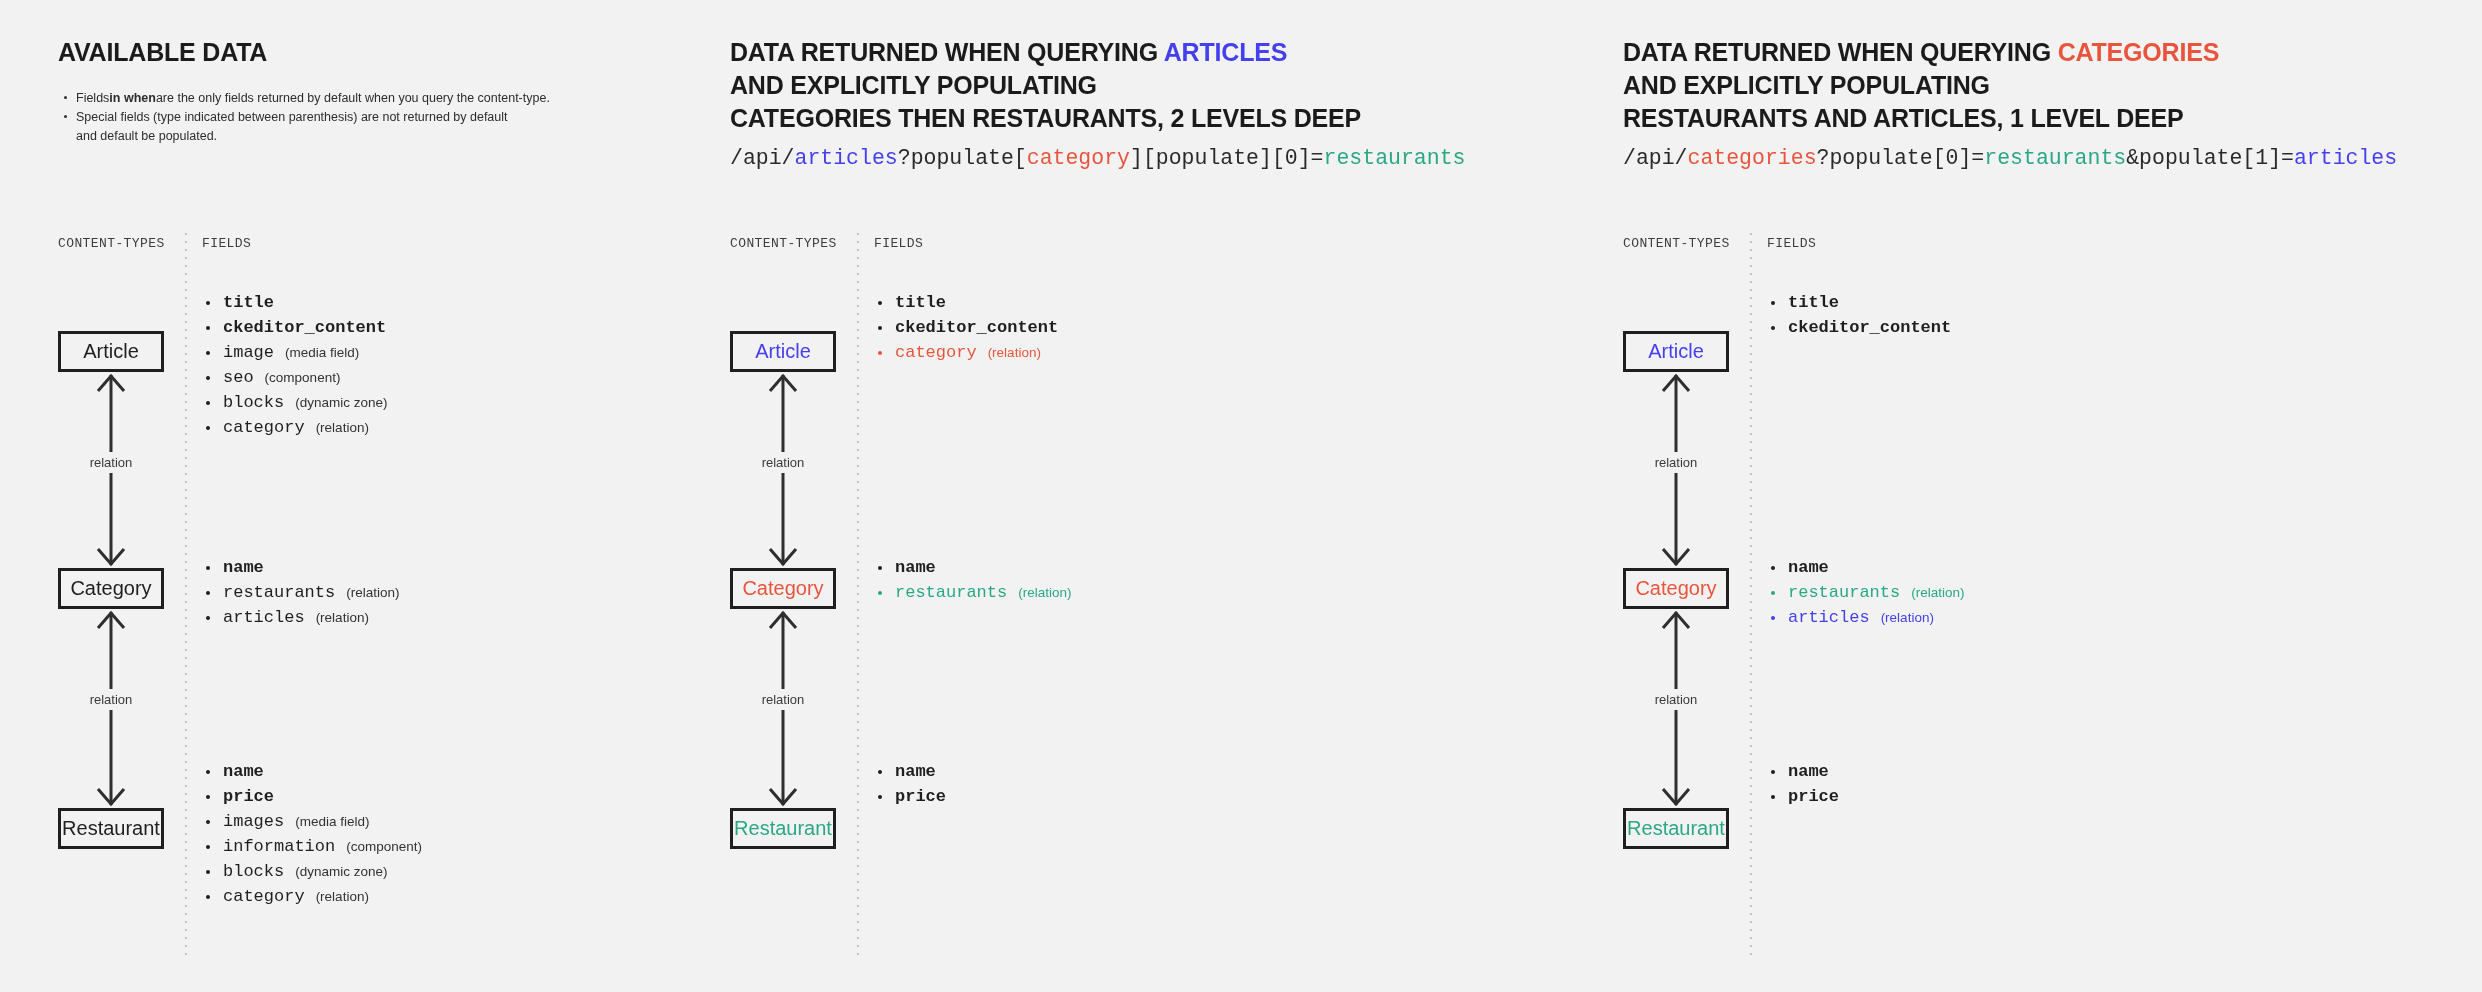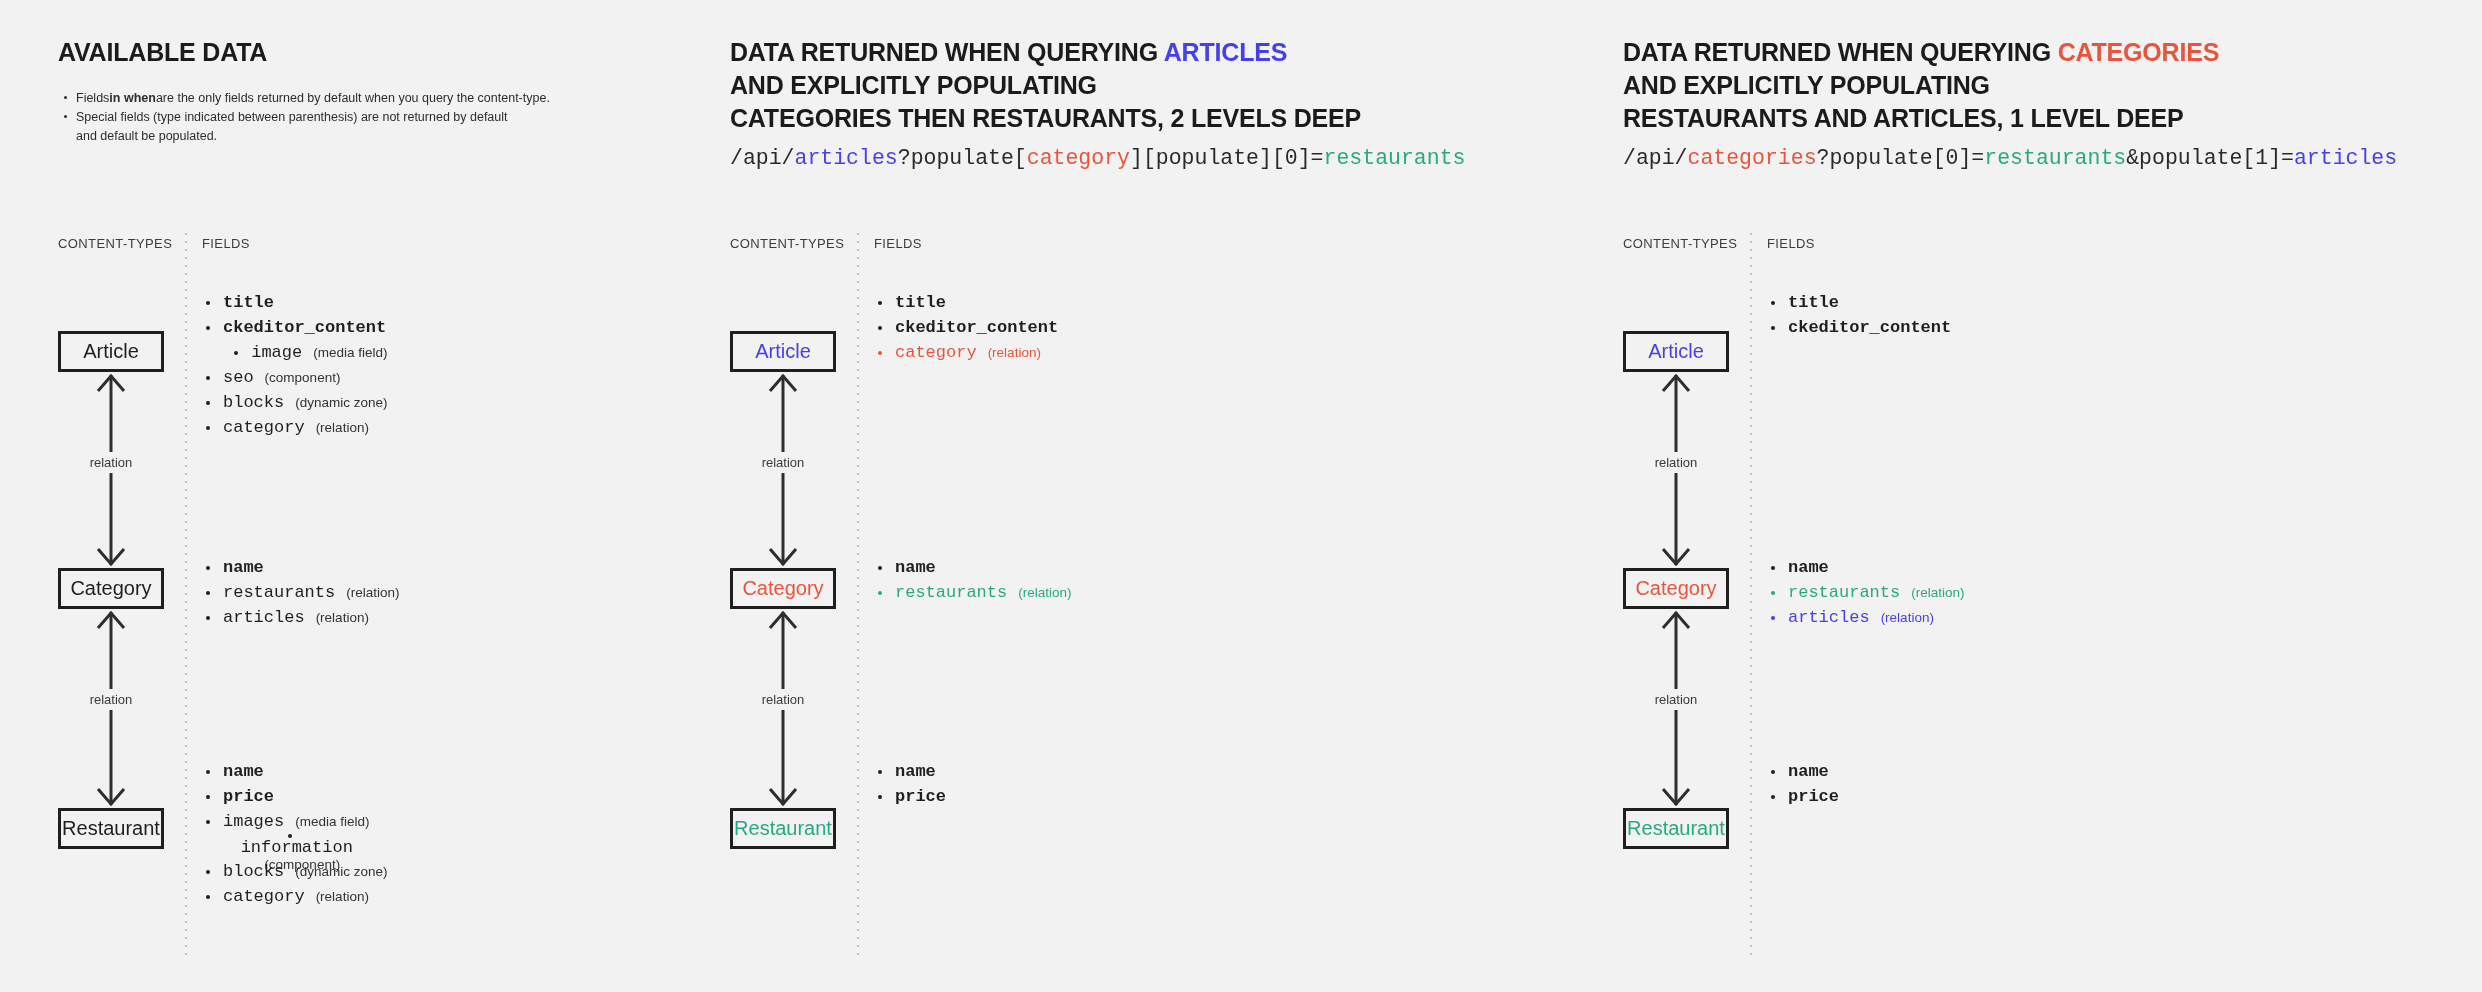--- a/index.html
+++ b/index.html
@@ -22,21 +22,21 @@
   .note-bold { font-weight:bold; }
 
   .code {
     position:absolute; left:58px; top:146px;
     font-family:"Liberation Mono", monospace; font-size:21.5px; color:#2a2a2a;
     white-space:nowrap;
   }
 
   .colhead {
     position:absolute; top:236px; font-size:13px; color:#3d3d3d;
-    letter-spacing:0.4px; white-space:nowrap;
+    letter-spacing:0.4px; white-space:nowrap;font-family:Liberation Mono, monospace;
   }
   .divider {
     position:absolute; left:185px; top:233px; width:2px; height:724px;
     background-image:repeating-linear-gradient(to bottom, #c4c4c4 0px, #c4c4c4 2px, transparent 2px, transparent 8px);
   }
 
   .ctbox {
     position:absolute; left:58px; width:106px; height:41px;
     border:3px solid #1f1f1f; box-sizing:border-box; background:#f2f2f2;
     display:flex; align-items:center; justify-content:center;
@@ -93,21 +93,21 @@
       </div>
       <div class="fields" style="top: 290px;">
         <div class="field-line" style="color: rgb(31, 31, 31);">
           <span class="field-dot"></span>
           <span class="field-name bold">title</span>
         </div>
         <div class="field-line" style="color: rgb(31, 31, 31);">
           <span class="field-dot"></span>
           <span class="field-name bold">ckeditor_content</span>
         </div>
-        <div class="field-line" style="color: rgb(31, 31, 31); justify-content: flex-end;">
+        <div class="field-line" style="color: rgb(31, 31, 31);">
           <span class="field-dot"></span>
           <span class="field-name">image</span>
           <span class="field-type" style="color: rgb(51, 51, 51);">(media field)</span>
         </div>
         <div class="field-line" style="color: rgb(31, 31, 31);">
           <span class="field-dot"></span>
           <span class="field-name">seo</span>
           <span class="field-type" style="color: rgb(51, 51, 51);">(component)</span>
         </div>
         <div class="field-line" style="color: rgb(31, 31, 31);">
@@ -150,21 +150,21 @@
         </div>
         <div class="field-line" style="color: rgb(31, 31, 31);">
           <span class="field-dot"></span>
           <span class="field-name bold">price</span>
         </div>
         <div class="field-line" style="color: rgb(31, 31, 31);">
           <span class="field-dot"></span>
           <span class="field-name">images</span>
           <span class="field-type" style="color: rgb(51, 51, 51);">(media field)</span>
         </div>
-        <div class="field-line" style="color: rgb(31, 31, 31); flex-direction: column;">
+        <div class="field-line" style="color: rgb(31, 31, 31);">
           <span class="field-dot"></span>
           <span class="field-name">information</span>
           <span class="field-type" style="color: rgb(51, 51, 51);">(component)</span>
         </div>
         <div class="field-line" style="color: rgb(31, 31, 31);">
           <span class="field-dot"></span>
           <span class="field-name">blocks</span>
           <span class="field-type" style="color: rgb(51, 51, 51);">(dynamic zone)</span>
         </div>
         <div class="field-line" style="color: rgb(31, 31, 31);">

